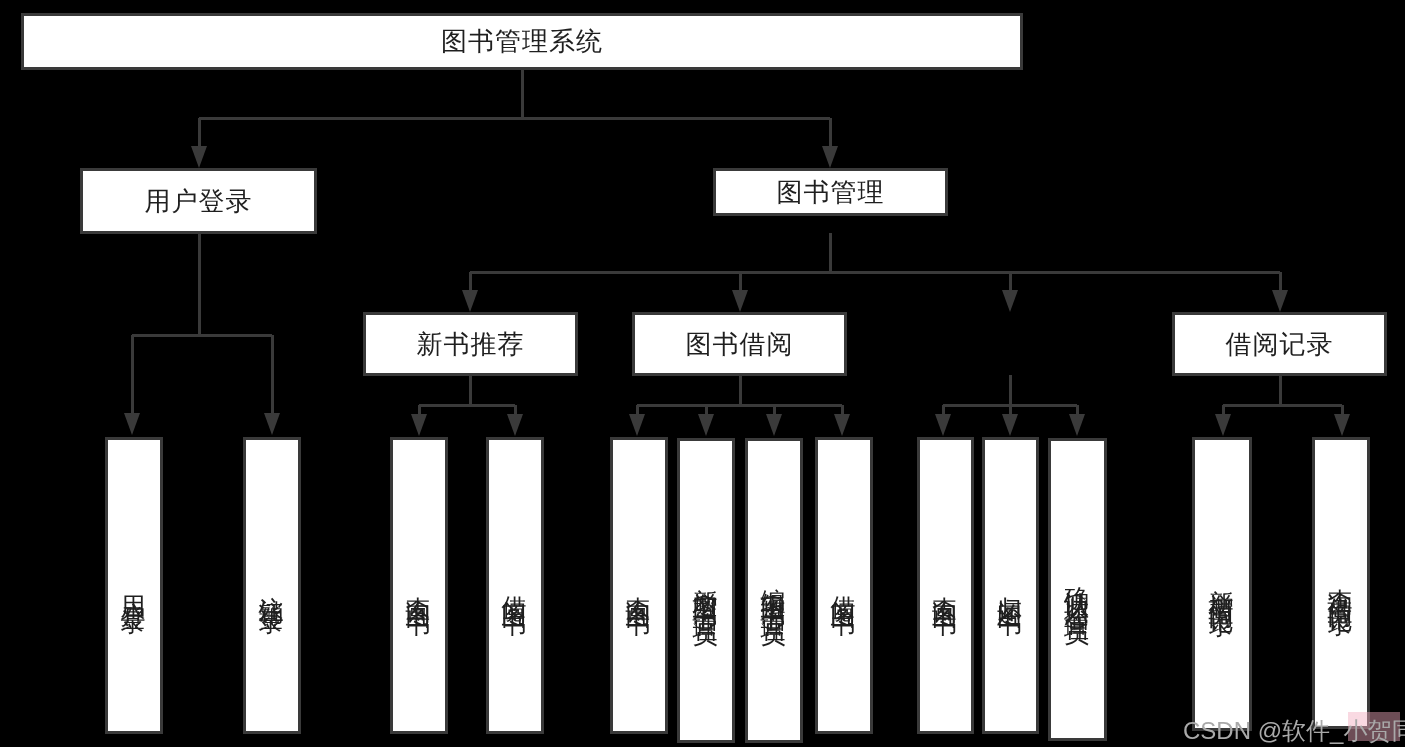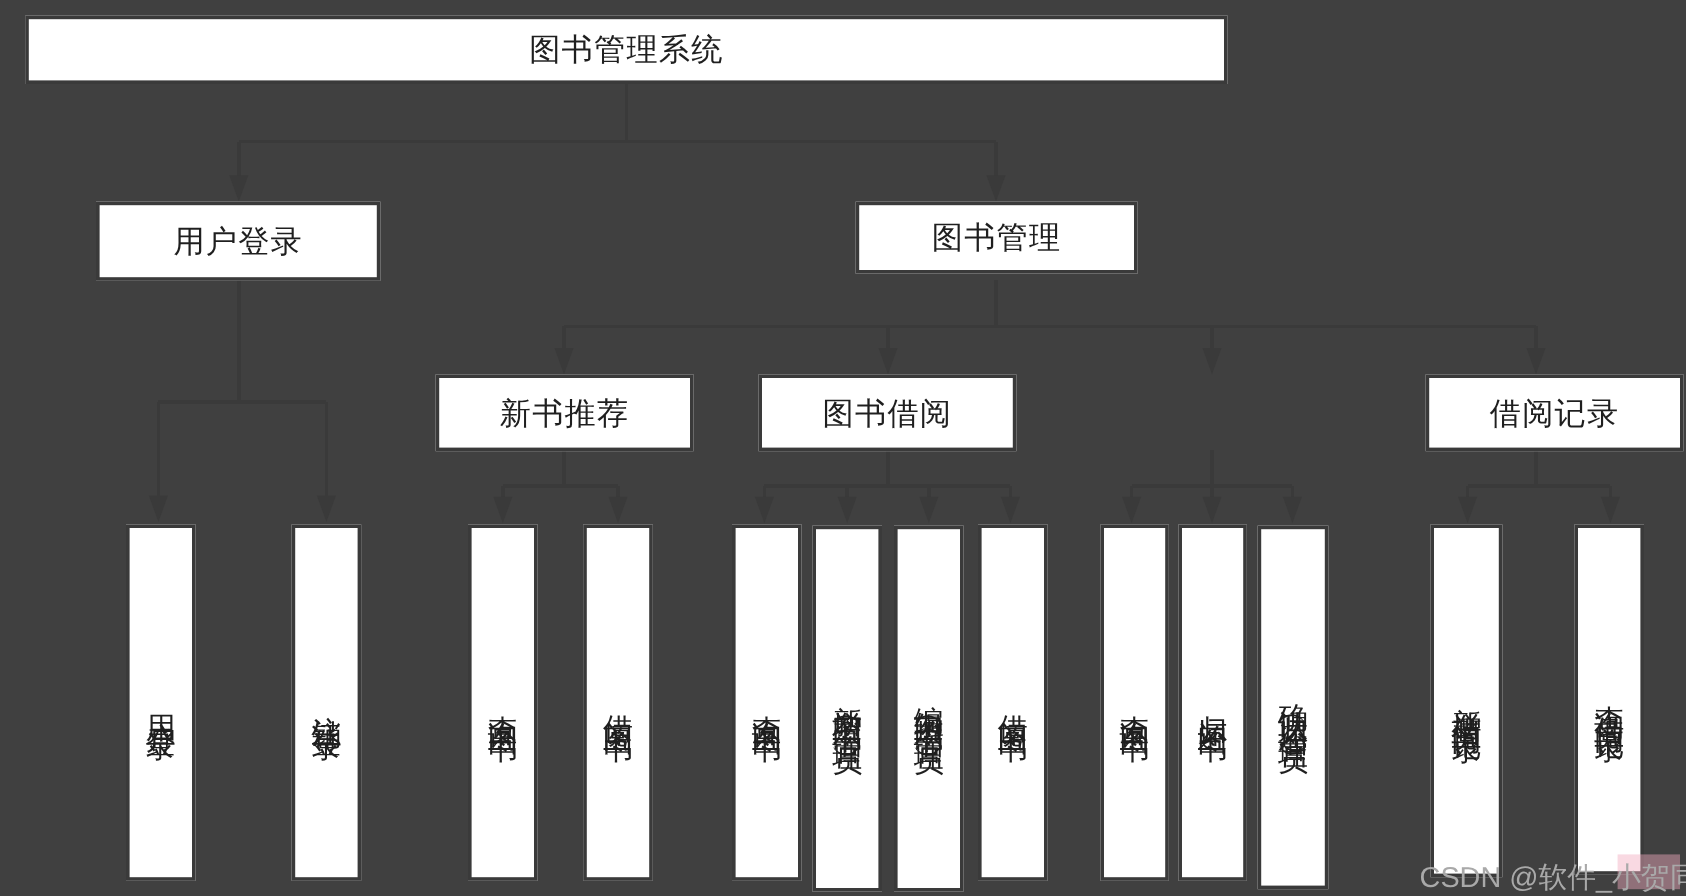--- a/index.html
+++ b/index.html
@@ -1,19 +1,19 @@
 <!DOCTYPE html>
 <html><head>
 <meta charset="utf-8">
 <style>
   html,body{margin:0;padding:0;background:#ffffff;}
   .stage{
     position:relative;
     width:1405px;height:747px;
-    background:#404040;
+    background:#000000;
     font-family:"Liberation Sans","DejaVu Sans",sans-serif;
     overflow:hidden;
   }
   .connectors{position:absolute;left:0;top:0;width:1405px;height:747px;}
   .box{
     position:absolute;
     box-sizing:border-box;
     background:#ffffff;
     border:3px solid #3a3a3a;
     display:flex;align-items:center;justify-content:center;
@@ -23,25 +23,25 @@
     white-space:nowrap;
   }
   .leaf{
     writing-mode:vertical-rl;
     font-size:25px;
     letter-spacing:5px;
     white-space:normal;
   }
   .n-root {left:21px;  top:13px;  width:1002px; height:57px;}
   .n-login{left:80px;  top:168px; width:237px;  height:66px;}
-  .n-mgmt {left:713px; top:168px; width:235px;  height:60px;}
+  .n-mgmt {left:713px; top:168px; width:235px;  height:48px;}
   .n-nbr  {left:363px; top:312px; width:215px;  height:64px;}
   .n-bb   {left:632px; top:312px; width:215px;  height:64px;}
   .n-cb   {left:903px; top:312px; width:215px;  height:64px;}
-  .n-br   {left:1172px;top:312px; width:215px;  height:64px;margin-left:16px;}
+  .n-br   {left:1172px;top:312px; width:215px;  height:64px;}
   .lf1 {left:105px; top:437px; width:58px; height:297px;}
   .lf2 {left:243px; top:437px; width:58px; height:297px;}
   .lf3 {left:390px; top:437px; width:58px; height:297px;}
   .lf4 {left:486px; top:437px; width:58px; height:297px;}
   .lf5 {left:610px; top:437px; width:58px; height:297px;}
   .lf6 {left:677px; top:438px; width:58px; height:305px;}
   .lf7 {left:745px; top:438px; width:58px; height:305px;}
   .lf8 {left:815px; top:437px; width:58px; height:297px;}
   .lf9 {left:917px; top:437px; width:57px; height:297px;}
   .lf10{left:982px; top:437px; width:57px; height:297px;}

